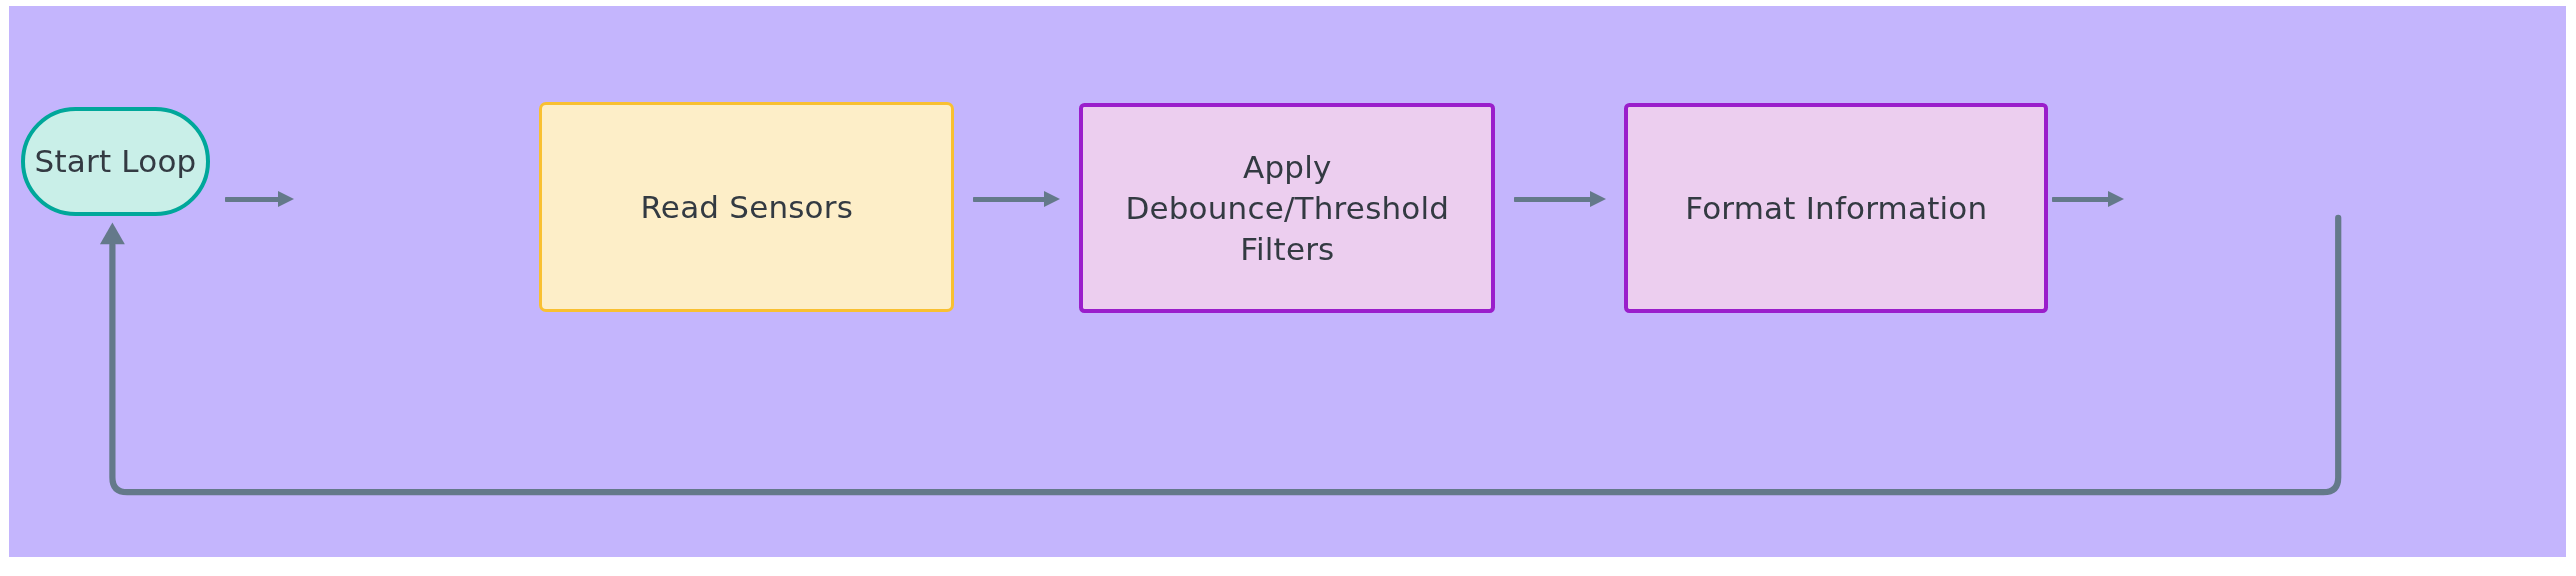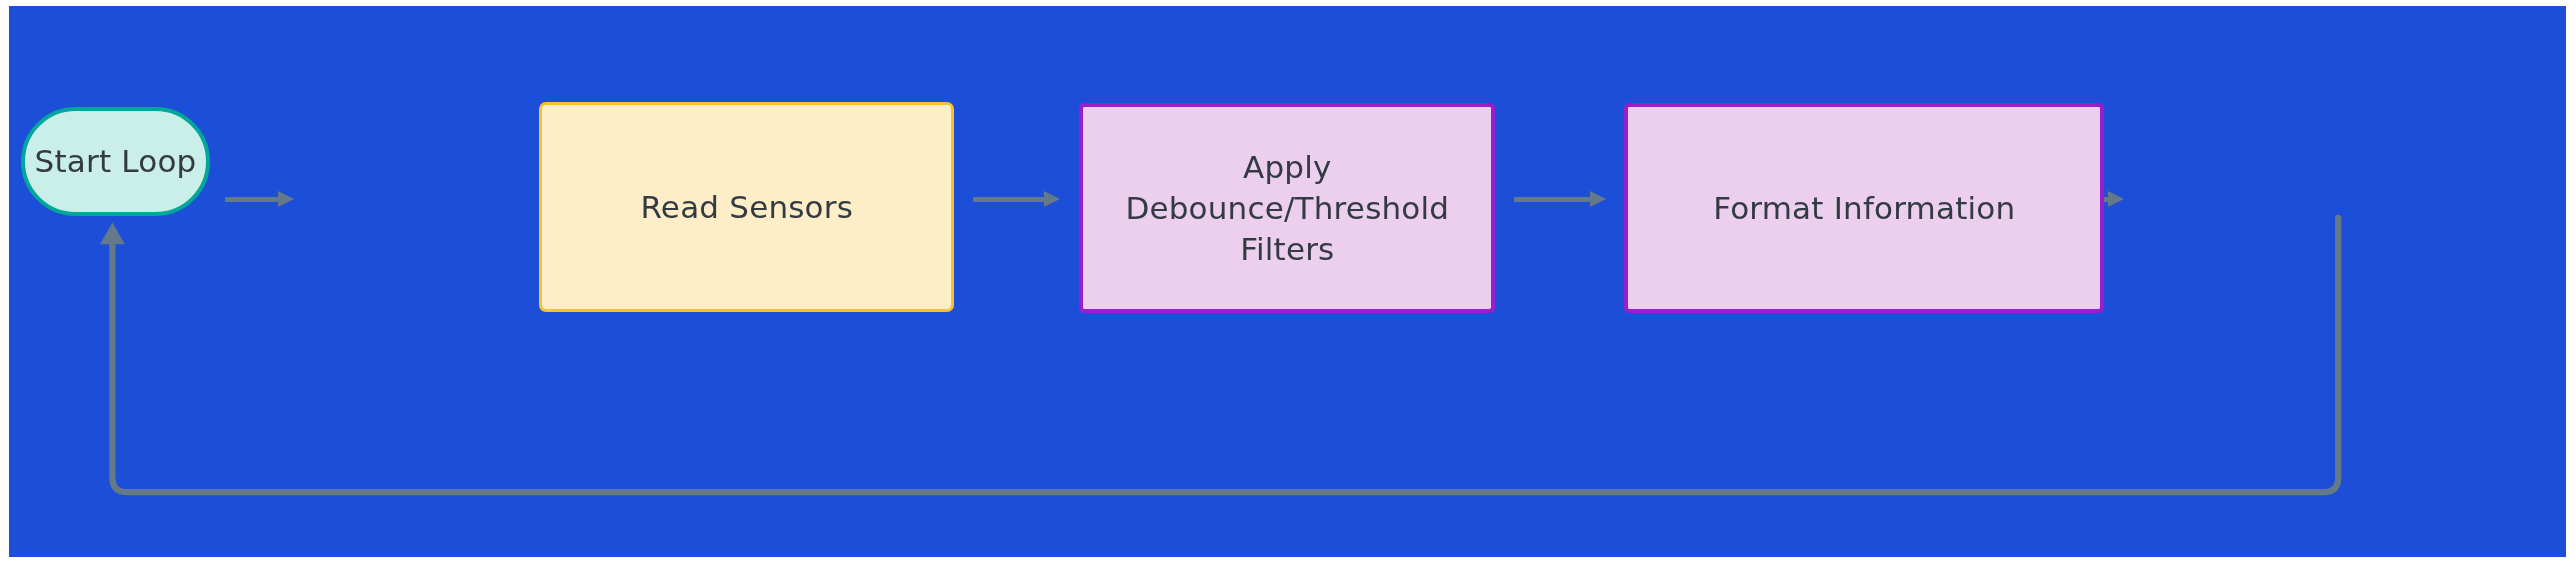--- a/index.html
+++ b/index.html
@@ -13,21 +13,21 @@
     font-family: "DejaVu Sans", "Liberation Sans", sans-serif;
     overflow: hidden;
   }
 
   #flow-canvas {
     position: absolute;
     left: 9.3px;
     top: 6.2px;
     width: 2557px;
     height: 551px;
-    background: #1d4ed8;
+    background: #c4b5fd;
   }
 
   
   .node {
     position: absolute;
     box-sizing: border-box;
     display: flex;
     align-items: center;
     justify-content: center;
     text-align: center;
@@ -52,21 +52,21 @@
   .node.process-purple {
     border: 4.7px solid #9a1ecb;
     background: #ecceef;
     border-radius: 5.4px;
   }
 
   
   #node-start-loop      { left: 11.7px;   top: 101px; width: 189px; height: 109px; }
   #node-read-sensors    { left: 530px;  top: 96px; width: 415px; height: 210px; }
   #node-apply-filters   { left: 1070px; top: 97px; width: 416px; height: 210px; }
-  #node-format-info     { left: 1615px; top: 97px; width: 480px; height: 210px; }
+  #node-format-info     { left: 1615px; top: 97px; width: 424px; height: 210px; }
   #node-send-data       { left: 2133px; top: 101px; width: 194px; height: 109px; }
 
   
   .connector {
     position: absolute;
     height: 8.6px;
     top: 189px;
     z-index: 2;
   }
   .connector .shaft {

